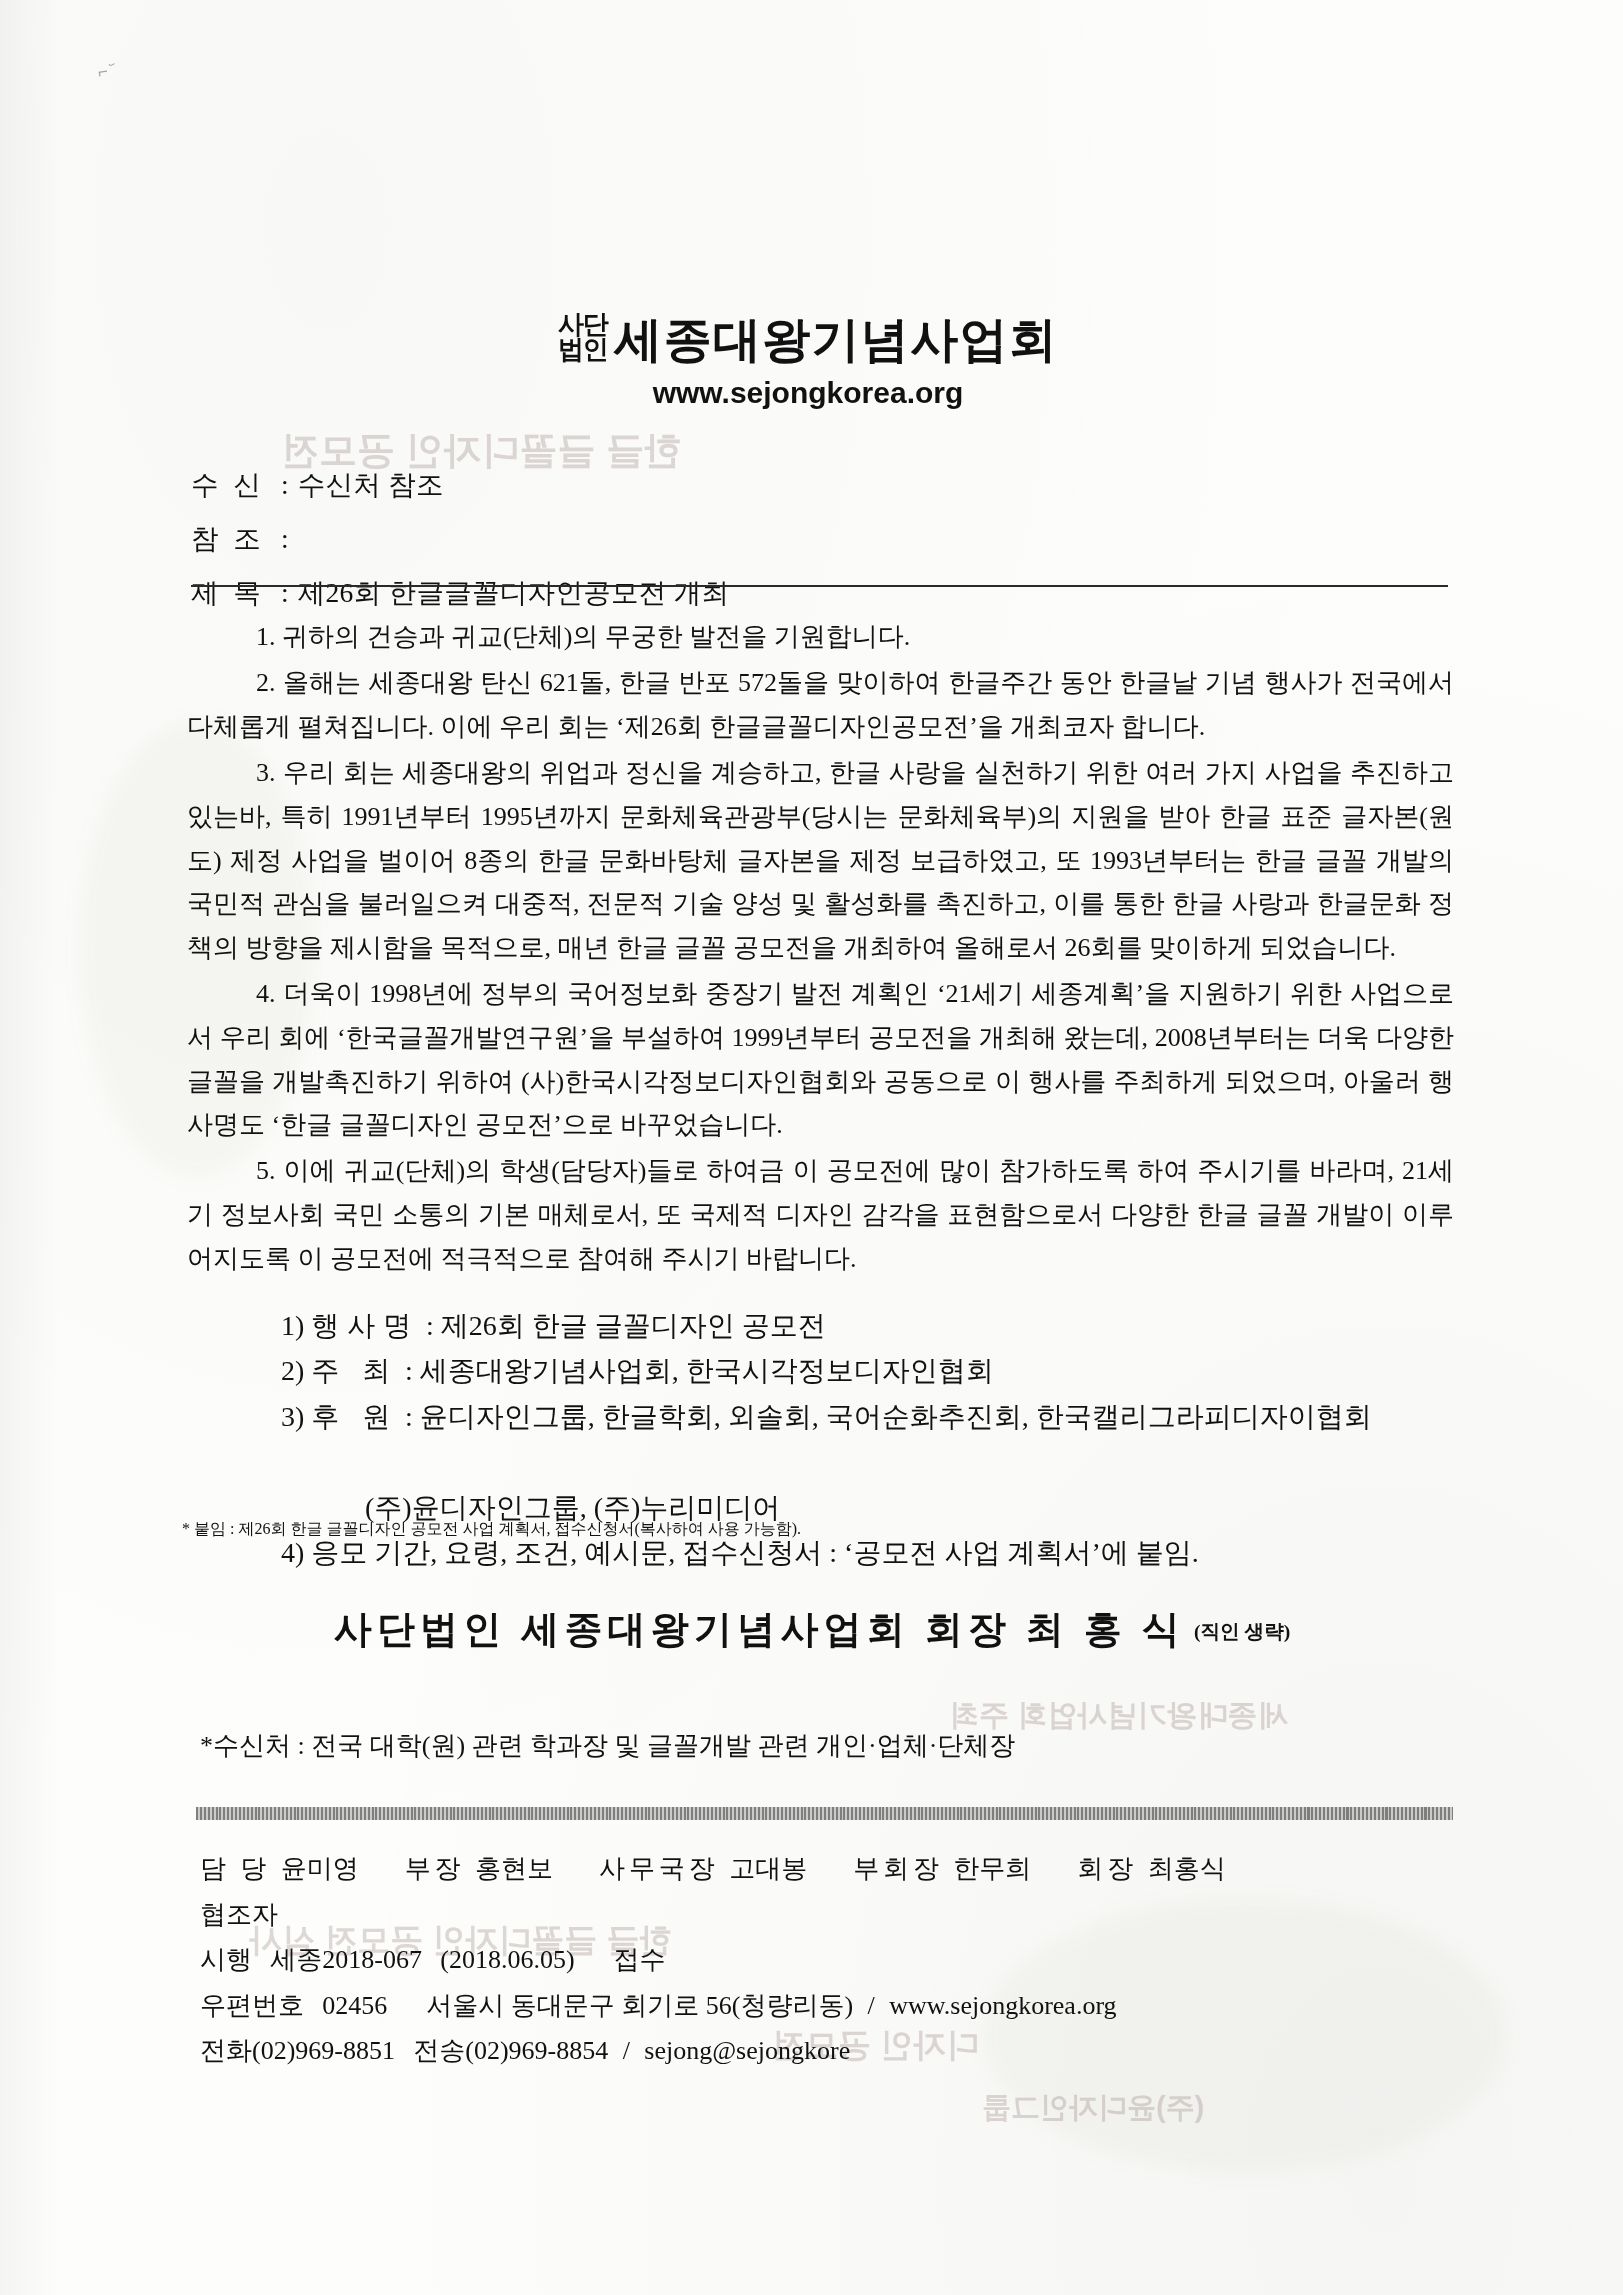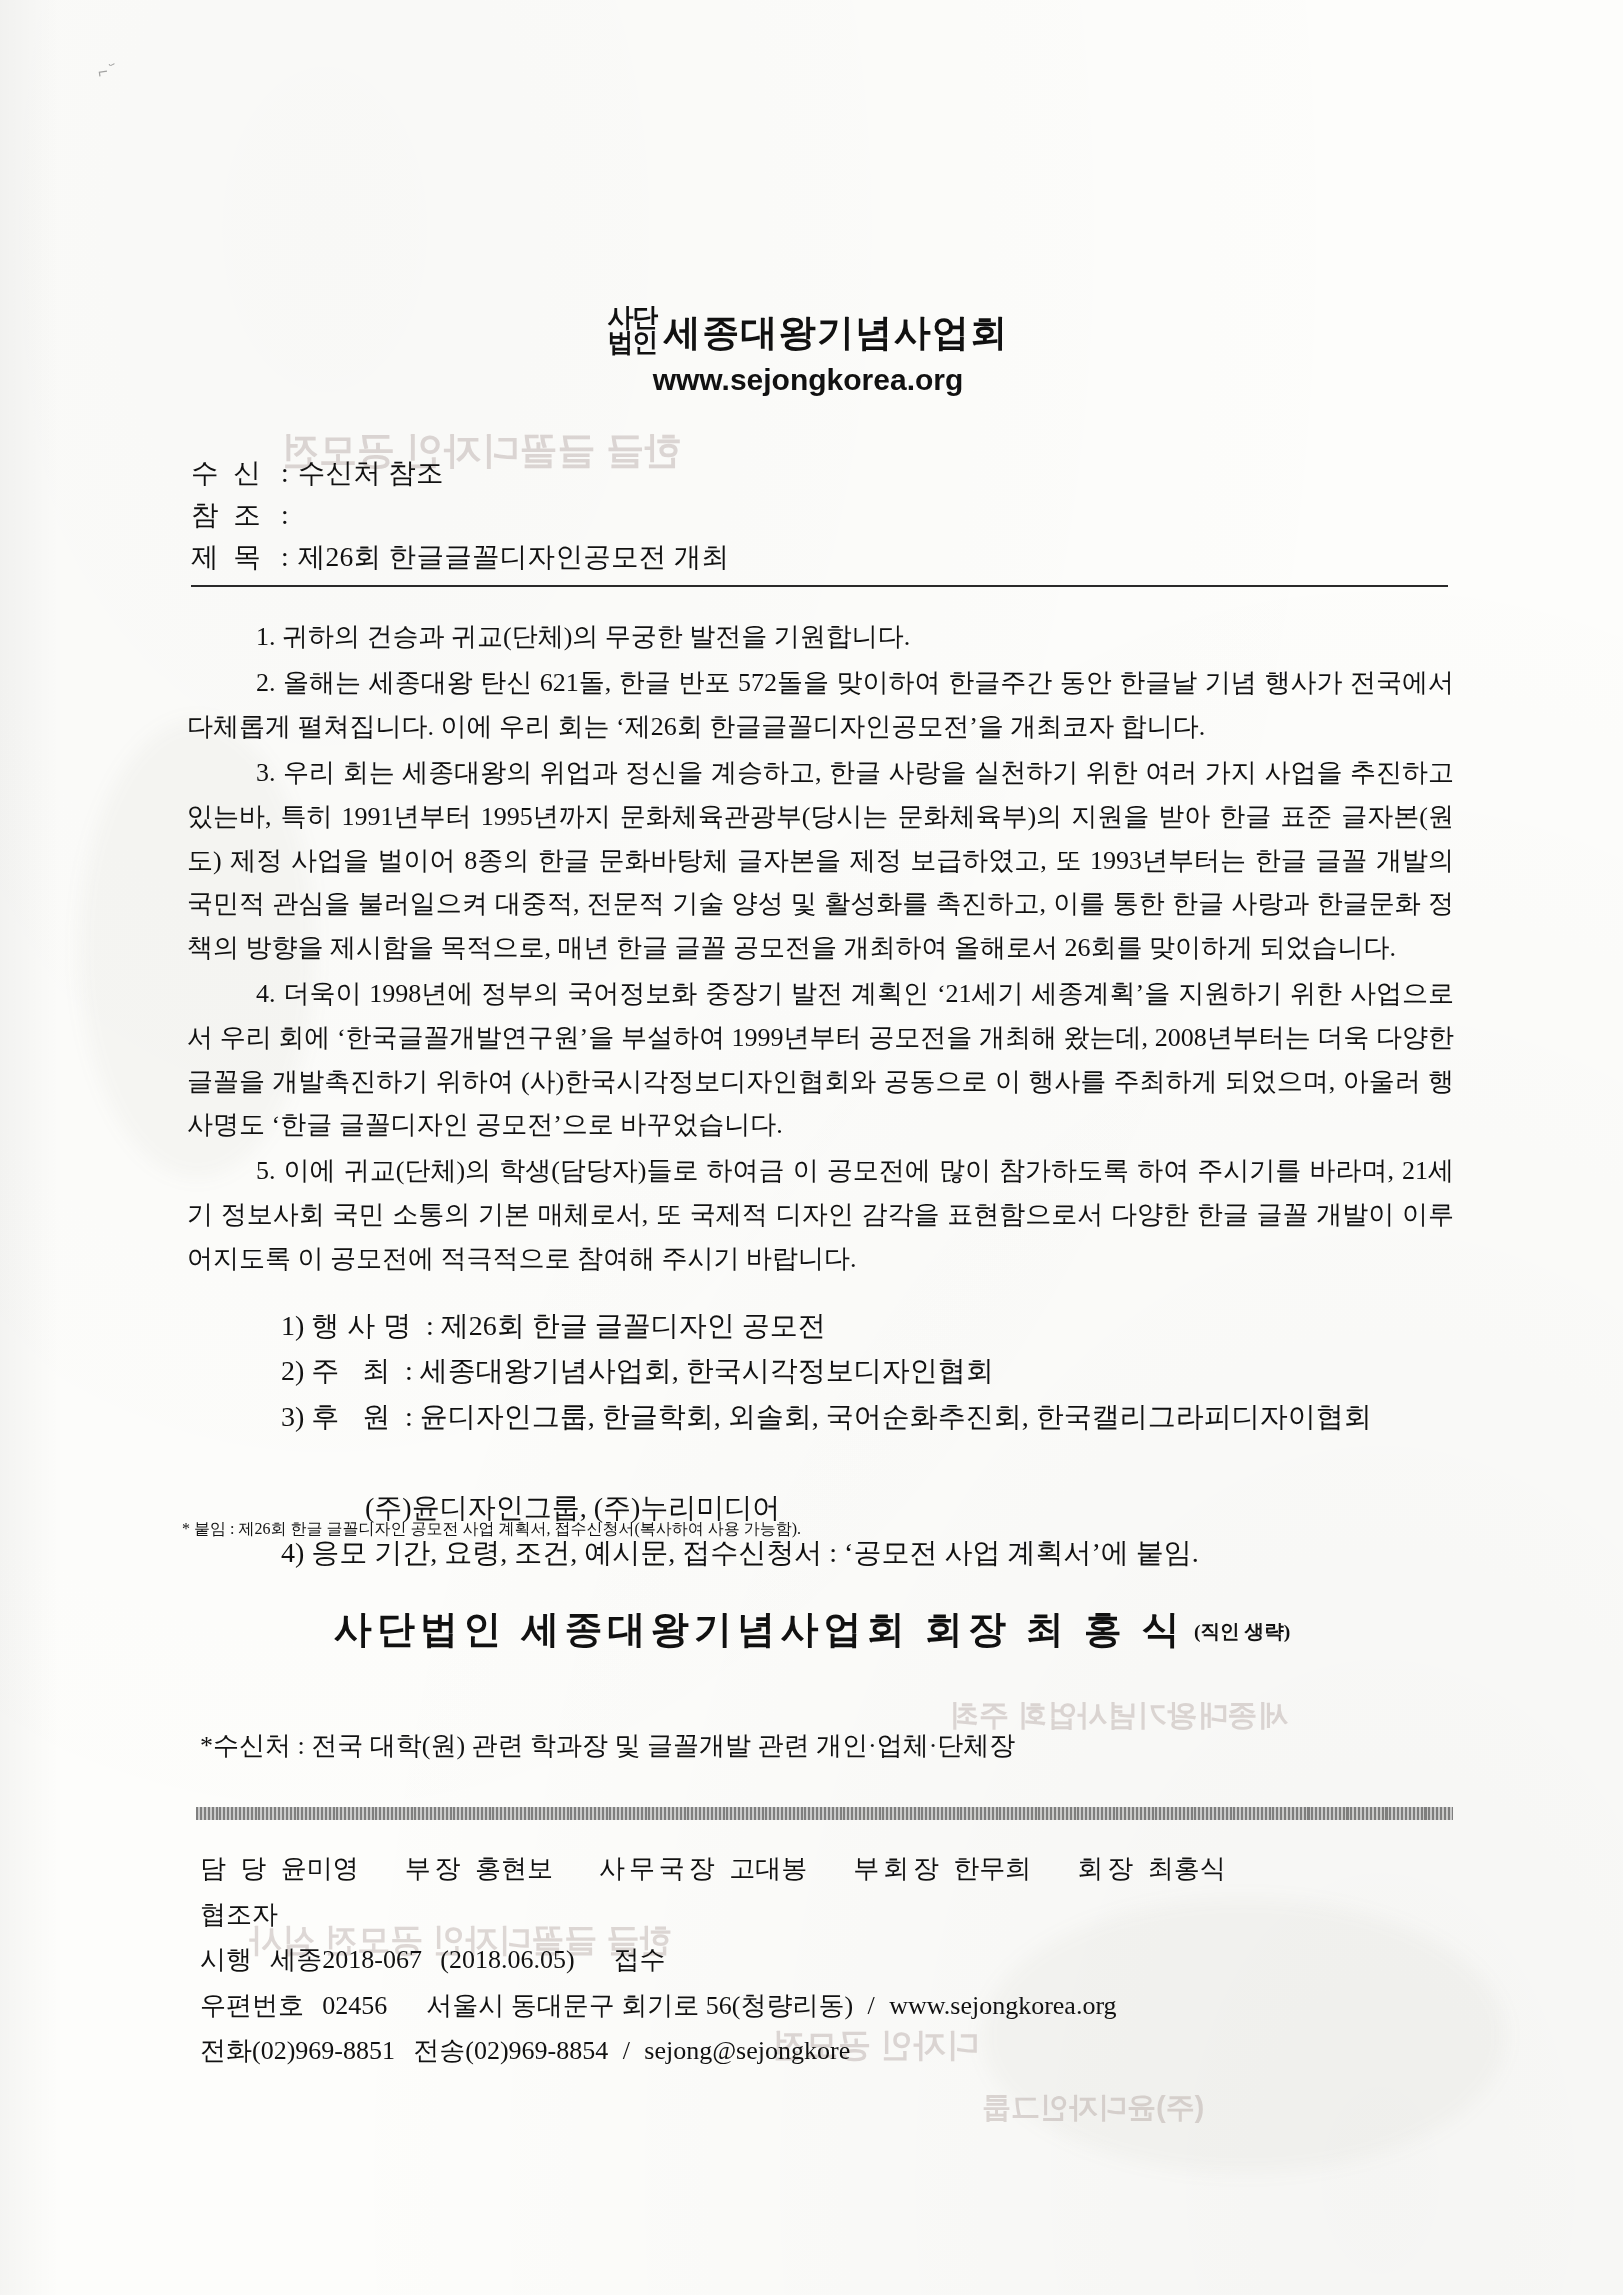--- a/index.html
+++ b/index.html
@@ -65,21 +65,21 @@
     text-align: center;
     vertical-align: middle;
     letter-spacing: -1.3px;
     transform: translateY(-2.6px);
   }
   .corp-type span { display: block; }
   .org-name {
     display: inline-block;
     font-family: "Liberation Sans", sans-serif;
     font-weight: bold;
-    font-size: 37px;
+    font-size: 48px;
     letter-spacing: 1.3px;
     vertical-align: middle;
     margin-left: 7px;
   }
   .site-url {
     margin-top: 3.9px;
     font-family: "Liberation Sans", sans-serif;
     font-weight: bold;
     font-size: 30px;
     letter-spacing: 0px;
@@ -95,20 +95,21 @@
     line-height: 1.52;
   }
   .field-row {
     display: flex;
     align-items: flex-end;
     white-space: nowrap;
   }
   .field-label {
     letter-spacing: 3.9px;
     min-width: 86px;
+    margin-top: 12px;
   }
   .field-colon { margin: 0 9.2px 0 3.9px; }
   .field-value { letter-spacing: 0.3px; }
   .title-rule {
     position: absolute;
     left: 191px;
     top: 585px;
     width: 1257px;
     height: 2px;
     background: #2a2a2a;

